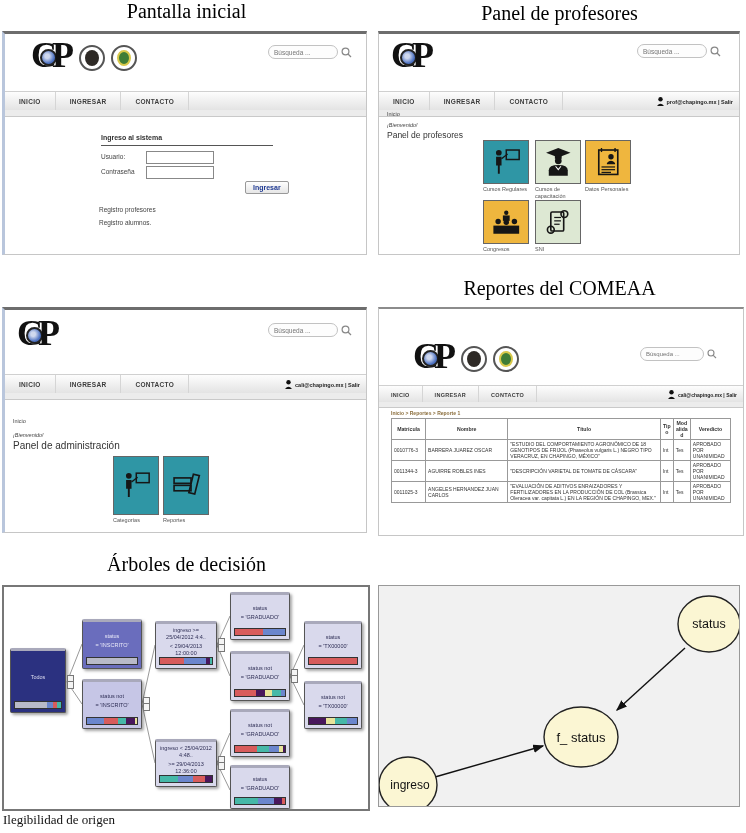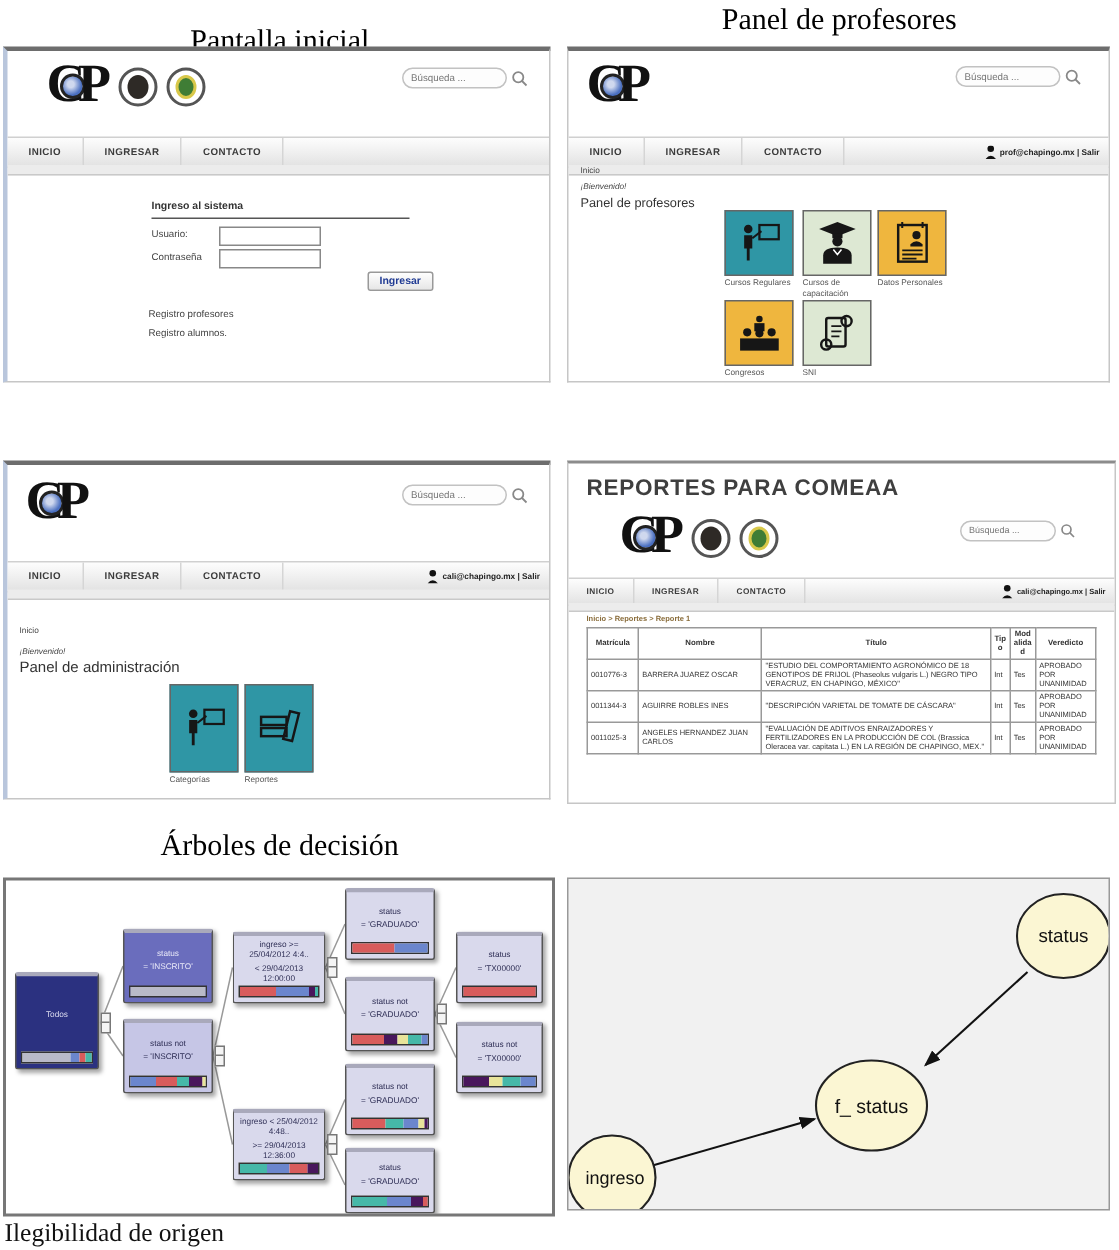--- a/index.html
+++ b/index.html
@@ -57,29 +57,30 @@
   .tnode .tlabel{flex:1;display:flex;flex-direction:column;justify-content:center;gap:1px;}
   .tnode .bar{height:6px;border:1px solid #333;display:flex;background:#fff;}
   .tnode .bar span{display:block;height:100%;}
   .tn-dark{background:#2b3180;color:#dcdcef;}
   .tn-med{background:#6a6dbd;color:#e8e8f8;}
   .tn-light{background:#d9d9ec;}
   .tn-light2{background:#c6c6e6;}
   .expander{position:absolute;width:7px;height:14px;background:#f4f4f4;border:1px solid #777;box-sizing:border-box;z-index:2;}
   .expander::after{content:"";display:block;margin-top:5px;border-top:1px solid #777;}
   .tree-lines{position:absolute;left:0;top:0;z-index:0;}
-  .fig-caption{position:absolute;font-family:"Liberation Serif",serif;font-size:17px;color:#111;}
+  .fig-caption{position:absolute;font-family:"Liberation Serif",serif;font-size:13px;color:#111;}
 </style>
 </head>
 <body>
 
 <div id="stage">
 
-  <div class="panel-title" style="left:0;top:16px">Pantalla inicial</div>
+  <div class="panel-title" style="left:0;top:0">Pantalla inicial</div>
   <div class="panel-title" style="left:373px;top:2px">Panel de profesores</div>
+  <div class="panel-title" style="left:373px;top:277px">Reportes del COMEAA</div>
   <div class="panel-title" style="left:0;top:553px">Árboles de decisión</div>
 
   <div class="shot blue-left" style="left:2px;top:31px;width:365px;height:224px">
     <div class="logo-row" style="left:26px;top:6px">
       <div class="cp-logo">
           <span class="c">C</span>
           <span class="circle"></span>
           <span class="p">P</span>
         </div>
       <div class="seal dark">
@@ -245,21 +246,20 @@
       <svg viewBox="0 0 48 48">
           <rect x="6" y="13" width="25" height="8" fill="none" stroke="#161616" stroke-width="2.4"></rect>
           <rect x="6" y="24" width="25" height="8" fill="none" stroke="#161616" stroke-width="2.4"></rect>
           <rect x="31" y="8" width="9" height="28" transform="rotate(14 35 22)" fill="none" stroke="#161616" stroke-width="2.4"></rect>
         </svg>
     </div>
     <div class="tile-label" style="left:158px;top:207px">Reportes</div>
   </div>
 
   <div class="shot" style="left:378px;top:307px;width:366px;height:229px;border-top:2px solid #8c8c8c">
-    <div class="big-head" style="left:12px;top:8px">REPORTES PARA COMEAA</div>
     <div class="logo-row" style="left:34px;top:32px">
       <div class="cp-logo">
           <span class="c">C</span>
           <span class="circle"></span>
           <span class="p">P</span>
         </div>
       <div class="seal dark">
           <div class="inner"></div>
         </div>
       <div class="seal green">

